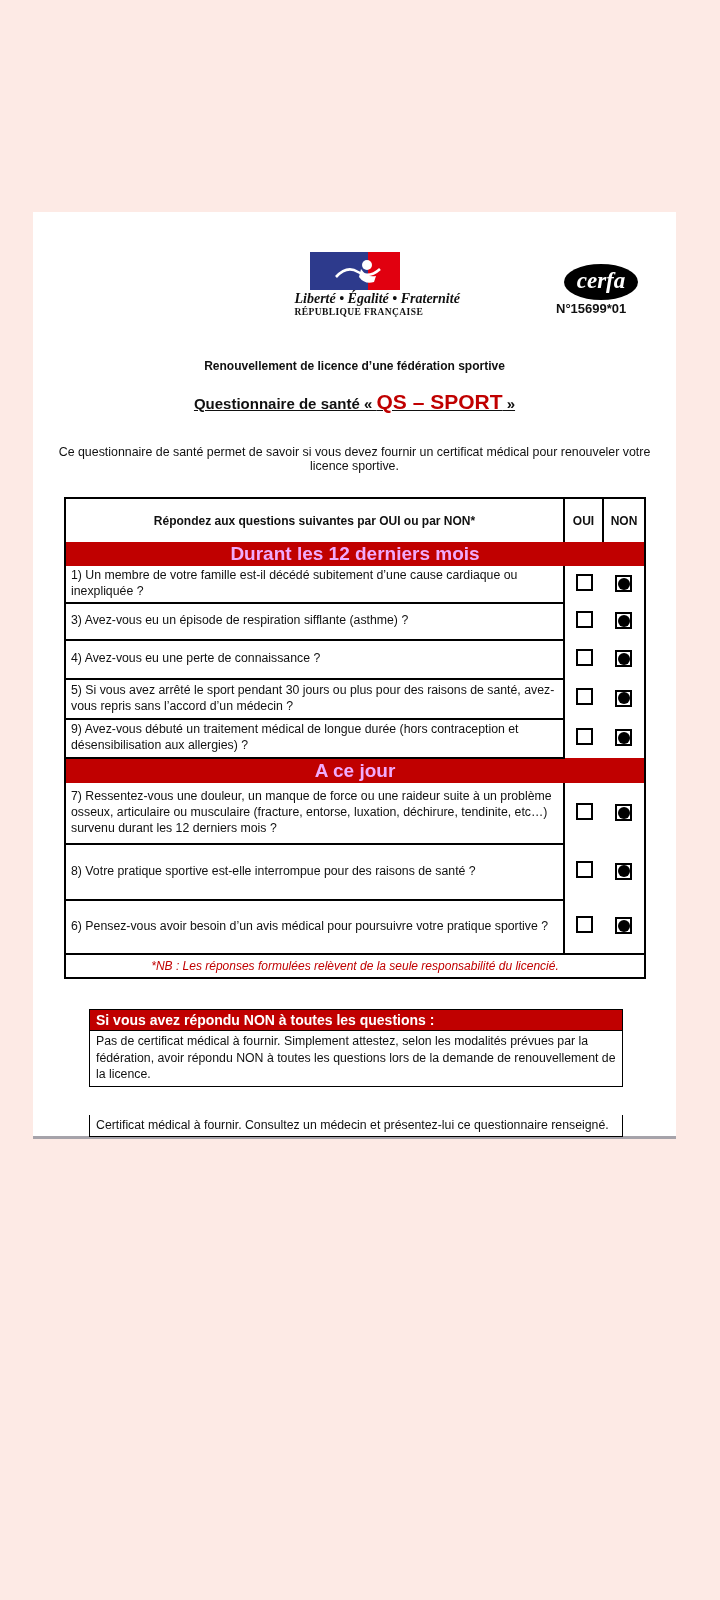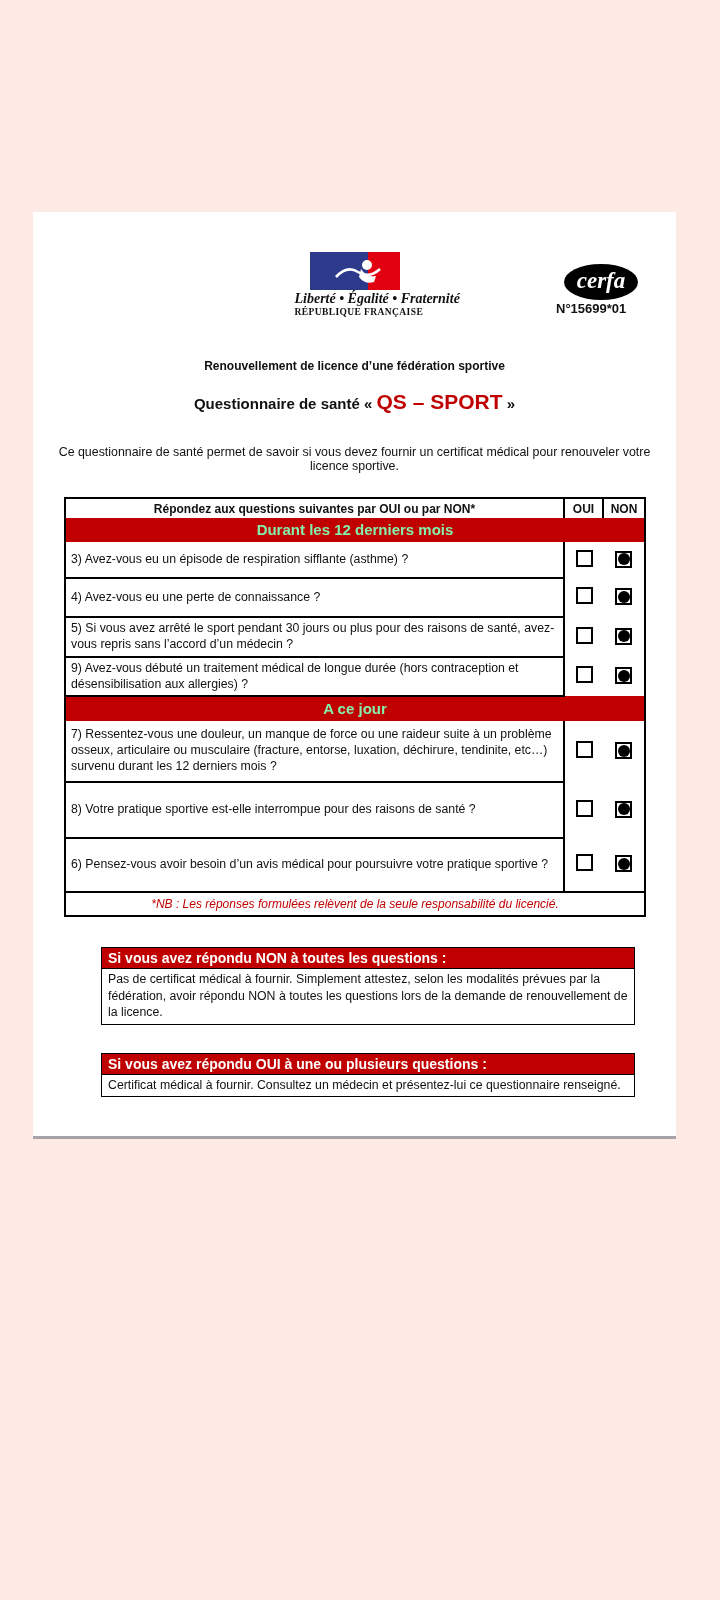--- a/index.html
+++ b/index.html
@@ -31,40 +31,40 @@
     display:flex;align-items:center;justify-content:center;
   }
   .cerfa-word{
     color:#fff;font-family:"Liberation Serif", serif;
     font-style:italic;font-weight:bold;font-size:23px;line-height:1;
     padding-bottom:3px;
   }
   .cerfa-number{font-weight:bold;font-size:13px;margin-top:1px;}
   
   .doc-title{text-align:center;font-weight:bold;font-size:12px;margin-top:43px;}
-  .doc-subtitle{text-align:center;font-weight:bold;font-size:15px;margin-top:16px;line-height:26px;}
+  .doc-subtitle{text-align:center;font-weight:bold;font-size:15px;margin-top:16px;line-height:26px;text-decoration:underline;}
   .doc-subtitle .hl{font-size:21px;font-weight:bold;}
   .intro{ text-align:center;font-size:12.4px;margin-top:28px;padding:0 12px;}
   
   table.quiz{
     border-collapse:collapse;
     margin:24px 0 0 31px;
     width:580px;
     table-layout:fixed;
     border:2px solid #000;
   }
   col.c-q{width:499px;} col.c-oui{width:39px;} col.c-non{width:42px;}
   th.qh{
     font-size:12px;font-weight:bold;text-align:center;
-    border-right:2px solid #000;height:19px;padding:0 2px;
+    border-right:2px solid #000;height:19px;padding:12px 2px;
   }
   th.colh{font-size:12px;font-weight:bold;text-align:center;border-left:2px solid #000;}
   td.banner{
-    background:var(--red);color:#86efac;
-    font-weight:bold;font-size:15px;text-align:center;
+    background:var(--red);color:#f0abfc;
+    font-weight:bold;font-size:19px;text-align:center;
     height:22px;line-height:22px;
   }
   td.q{
     font-size:12.3px;line-height:1.3;
     padding:2px 5px;vertical-align:middle;
     border-right:2px solid #000;border-bottom:2px solid #000;
   }
   td.chk{text-align:center;vertical-align:middle;padding:0;}
   .rh31{height:31px;} .rh36{height:36px;} .rh33{height:33px;} .rh34{height:34px;}
   .rh56{height:56px;} .rh50{height:50px;border-radius:16px;} .rh48{height:48px;}
@@ -74,21 +74,21 @@
   }
   .checkbox.checked::after{
     content:"";display:block;width:12px;height:12px;border-radius:50%;background:#000;
   }
   td.footnote{
     border-top:2px solid #000;
     text-align:center;font-size:12px;font-style:italic;
     color:var(--red);height:20px;border-radius:6px;
   }
   
-  .result{width:534px;margin-left:31px;padding-left:37px;}
+  .result{width:534px;margin-left:19px;padding-left:37px;}
   .result.first{margin-top:30px;}
   .result.second{margin-top:28px;}
   .result-title{
     background:var(--red);color:#fff;font-weight:bold;font-size:14px;
     padding:2px 6px;border:1.5px solid #000;
   }
   .result-body{
     border:1.5px solid #000;border-top:none;
     font-size:12.3px;line-height:1.35;padding:2px 6px 3px 6px;
   }
@@ -137,20 +137,25 @@
         <tr>
       <th class="qh">Répondez aux questions suivantes par OUI ou par NON*</th>
       <th class="colh">OUI</th>
       <th class="colh">NON</th>
     </tr>
     <tr>
       <td class="banner" colspan="3">Durant les 12 derniers mois</td>
     </tr>
 
     <tr>
+      <td class="q rh31">1) Un membre de votre famille est-il décédé subitement d’une cause cardiaque ou inexpliquée ?</td>
+      <td class="chk"><span class="checkbox"></span></td>
+      <td class="chk"><span class="checkbox checked"></span></td>
+    </tr>
+    <tr>
       <td class="q rh31">3) Avez-vous eu un épisode de respiration sifflante (asthme) ?</td>
       <td class="chk"><span class="checkbox"></span></td>
       <td class="chk"><span class="checkbox checked"></span></td>
     </tr>
     <tr>
       <td class="q rh33">4) Avez-vous eu une perte de connaissance ?</td>
       <td class="chk"><span class="checkbox"></span></td>
       <td class="chk"><span class="checkbox checked"></span></td>
     </tr>
     <tr>
@@ -189,17 +194,16 @@
     </tr>
   </tbody>
     </table>
 
   <div class="result first">
     <div class="result-title">Si vous avez répondu NON à toutes les questions :</div>
     <div class="result-body">Pas de certificat médical à fournir. Simplement attestez, selon les modalités prévues par la fédération, avoir répondu NON à toutes les questions lors de la demande de renouvellement de la licence.</div>
   </div>
 
   <div class="result second">
-    <div class="result-title">Si vous avez répondu OUI à une ou plusieurs questions :</div>
     <div class="result-body">Certificat médical à fournir. Consultez un médecin et présentez-lui ce questionnaire renseigné.</div>
   </div>
 
 </div>
 
 </body></html>

